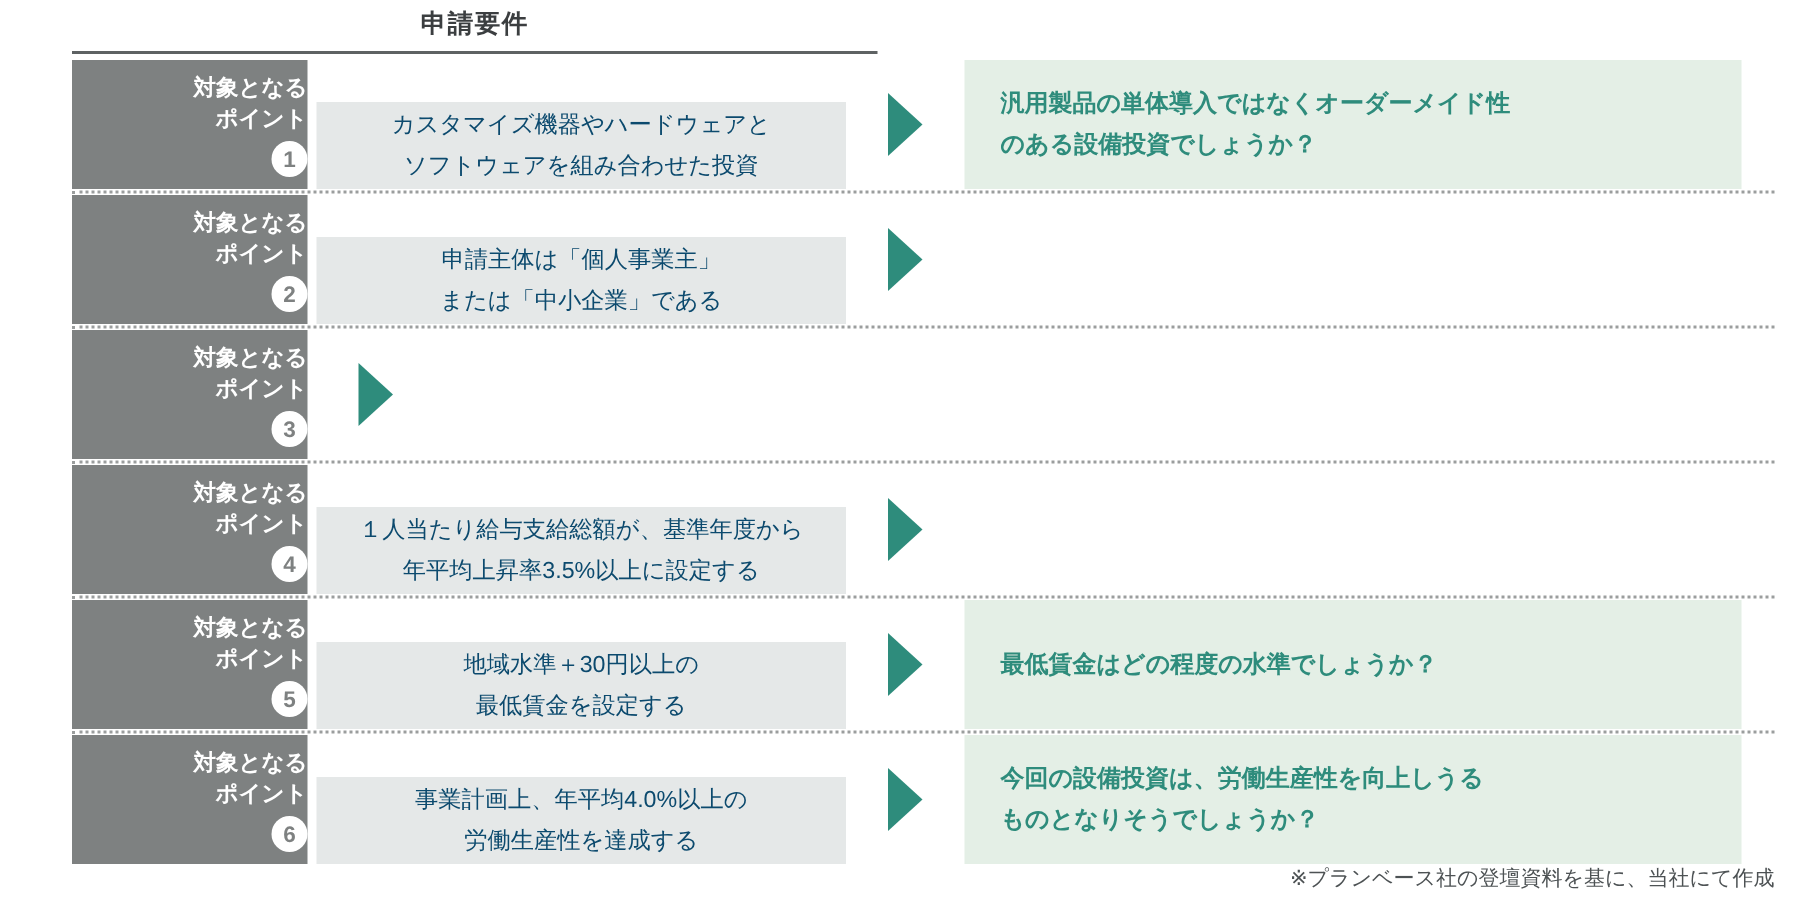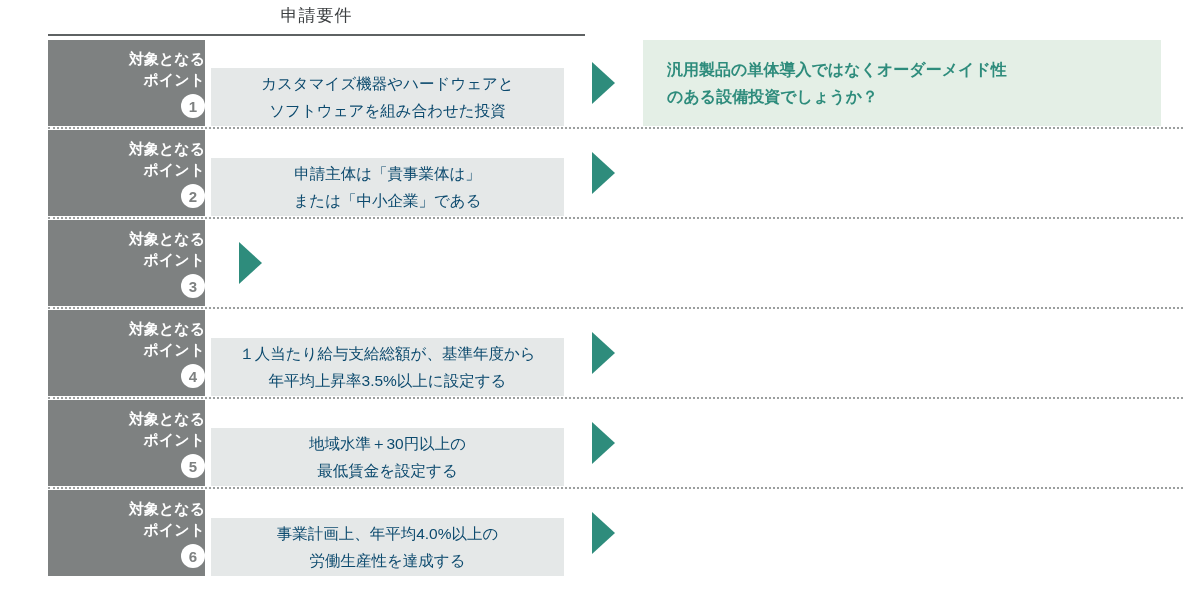--- a/index.html
+++ b/index.html
@@ -11,21 +11,21 @@
     font-family: "Liberation Sans", "DejaVu Sans", sans-serif;
     overflow: hidden;
   }
 
   
   .col-title {
     position: absolute;
     top: 4px;
     text-align: center;
     font-size: 17px;
-    font-weight: normal;
+    font-weight: bold;
     letter-spacing: 1px;
     padding-bottom: 7px;
     border-bottom: 2px solid #5e6263;
   }
   .col-title.left  { left: 48px;  width: 537px; color: #3b3e40; }
   .col-title.right { left: 665px; width: 518px; color: #2e8c7c; }
 
   
   .rows {
     position: absolute;
@@ -151,21 +151,21 @@
     </div>
     <div class="separator"></div>
 
     <div class="row">
       <div class="point-box">
         <span>対象となる</span>
         <span>ポイント</span>
         <span class="point-badge">2</span>
       </div>
       <div class="gap"></div>
-      <div class="req-box">申請主体は「貴事業体は」
+      <div class="req-box">申請主体は「個人事業主」
 または「中小企業」である</div>
       <div class="arrow-zone">
         <div class="arrow"></div>
       </div>
     </div>
     <div class="separator"></div>
 
     <div class="row">
       <div class="point-box">
         <span>対象となる</span>
@@ -199,33 +199,37 @@
         <span>対象となる</span>
         <span>ポイント</span>
         <span class="point-badge">5</span>
       </div>
       <div class="gap"></div>
       <div class="req-box">地域水準＋30円以上の
 最低賃金を設定する</div>
       <div class="arrow-zone">
         <div class="arrow"></div>
       </div>
+      <div class="inq-box">最低賃金はどの程度の水準でしょうか？</div>
     </div>
     <div class="separator"></div>
 
     <div class="row">
       <div class="point-box">
         <span>対象となる</span>
         <span>ポイント</span>
         <span class="point-badge">6</span>
       </div>
       <div class="gap"></div>
       <div class="req-box">事業計画上、年平均4.0%以上の
 労働生産性を達成する</div>
       <div class="arrow-zone">
         <div class="arrow"></div>
       </div>
+      <div class="inq-box">今回の設備投資は、労働生産性を向上しうる
+ものとなりそうでしょうか？</div>
     </div>
 
   </div>
 
+  <div class="footer-note">※プランベース社の登壇資料を基に、当社にて作成</div>
 
 </div>
 
 </body></html>

